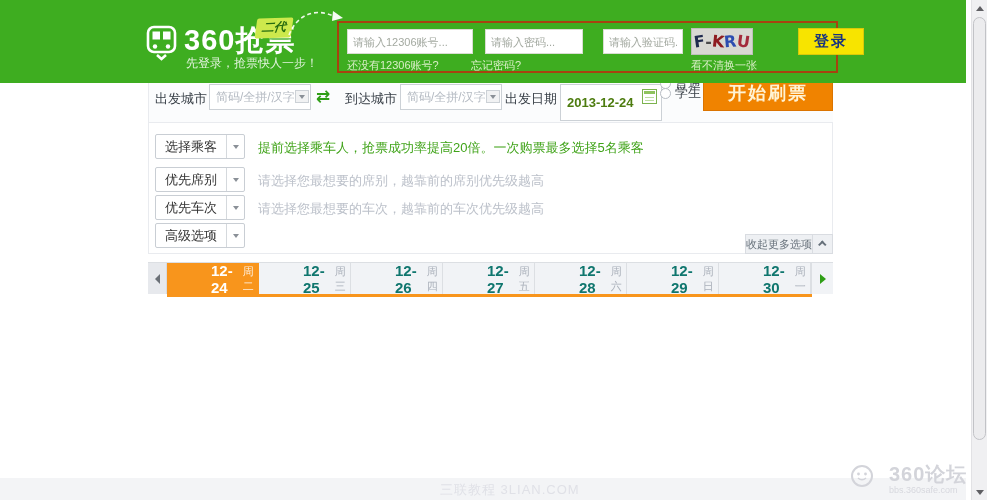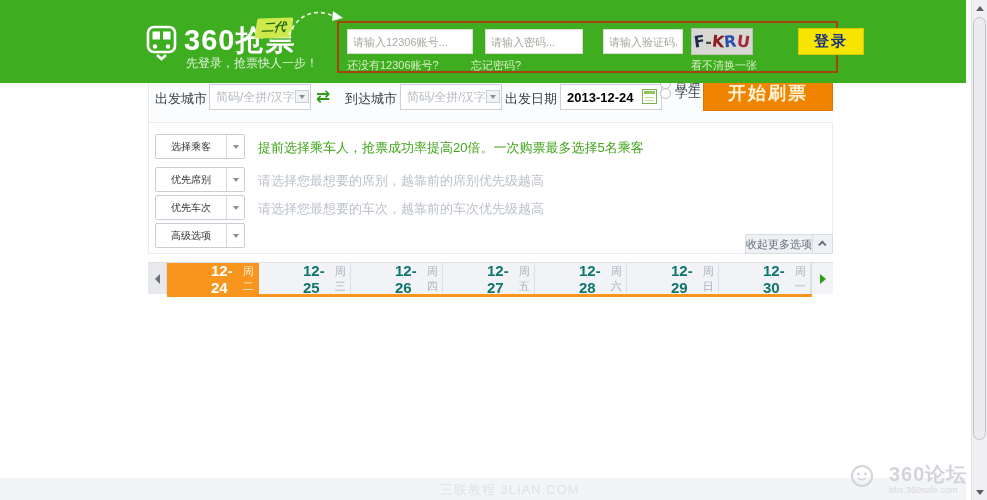--- a/index.html
+++ b/index.html
@@ -25,39 +25,39 @@
   .flabel { position:absolute; font-size:13px; color:#394048; z-index:3; }
   .cinput { position:absolute; width:102px; height:26px; border:1px solid #ccd1d6; background:#fff;
             font-size:12px; color:#333; padding:0 16px 0 6px; z-index:3; font-family:inherit; }
   .cinput::placeholder { color:#b4bac2; }
   .in-arrow { position:absolute; width:14px; height:13px; background:#f1f2f3; border:1px solid #ccd1d6;
               z-index:4; display:flex; align-items:center; justify-content:center; cursor:pointer; }
   .tri-down { width:0; height:0; border-left:3px solid transparent; border-right:3px solid transparent;
               border-top:4px solid #8a9097; }
   .swap { position:absolute; left:316px; top:86px; font-size:17px; font-weight:bold; color:#2f9e16;
           z-index:3; cursor:pointer; }
-  .date-input { position:absolute; left:560px; top:84px; width:102px; height:26px; border:1px solid #ccd1d6;
-                background:#fff; font-size:13px; font-weight:bold; color:#000000; padding:0 22px 0 6px; z-index:3;
+  .date-input { position:absolute; left:560px; top:84px; width:102px; height:37px; border:1px solid #ccd1d6;
+                background:#fff; font-size:13px; font-weight:bold; color:#4d7c0f; padding:0 22px 0 6px; z-index:3;
                 font-family:inherit; }
   .cal-icon { position:absolute; left:642px; top:89px; width:15px; height:15px; border:1px solid #7cb34e;
               background:#fff; z-index:4; cursor:pointer; }
   .cal-icon:before { content:""; position:absolute; left:1px; top:1px; right:1px; height:3px; background:#8fc35e; }
   .cal-icon:after { content:""; position:absolute; left:2px; top:7px; right:2px; height:1px; background:#bcdca0;
                     box-shadow:0 3px 0 #bcdca0; }
 
   .radio-row { position:absolute; z-index:3; display:flex; align-items:center; gap:4px; font-size:13px; color:#3c424a; }
   .radio-dot { width:11px; height:11px; border-radius:50%; border:1px solid #b7bcc3; background:#fff; }
 
   .start-btn { position:absolute; left:703px; top:74px; width:130px; height:37px; z-index:3;
                background:#f08300; border:1px solid #db7400; color:#fff3d4; font-size:18px; font-weight:bold;
                letter-spacing:2px; cursor:pointer; font-family:inherit; }
 
   .opt-btn { position:absolute; left:155px; width:90px; height:25px; z-index:3; display:flex; align-items:stretch;
              background:#fff; border:1px solid #c9ced4; border-radius:2px; cursor:pointer; }
-  .opt-btn .olabel { flex:1; display:flex; align-items:center; justify-content:center; font-size:10px; color:#333; }
+  .opt-btn .olabel { flex:1; display:flex; align-items:center; justify-content:center; font-size:13px; color:#333; }
   .opt-btn .oarrow { width:18px; border-left:1px solid #d5d9dd; display:flex; align-items:center; justify-content:center; }
   .hint { position:absolute; left:258px; font-size:13px; z-index:3; }
   .hint.green { color:#3fa318; }
   .hint.gray  { color:#bcc1ca; }
 
   .collapse-bar { position:absolute; left:745px; top:234px; height:20px; z-index:3; display:flex; cursor:pointer; }
   .collapse-bar .ctext { width:68px; background:#eef0f3; border:1px solid #d9dce1; font-size:11px; color:#66707a;
                          display:flex; align-items:center; justify-content:center; }
   .collapse-bar .ccaret { width:20px; background:#eef0f3; border:1px solid #d9dce1; border-left:none;
                           display:flex; align-items:center; justify-content:center; }

